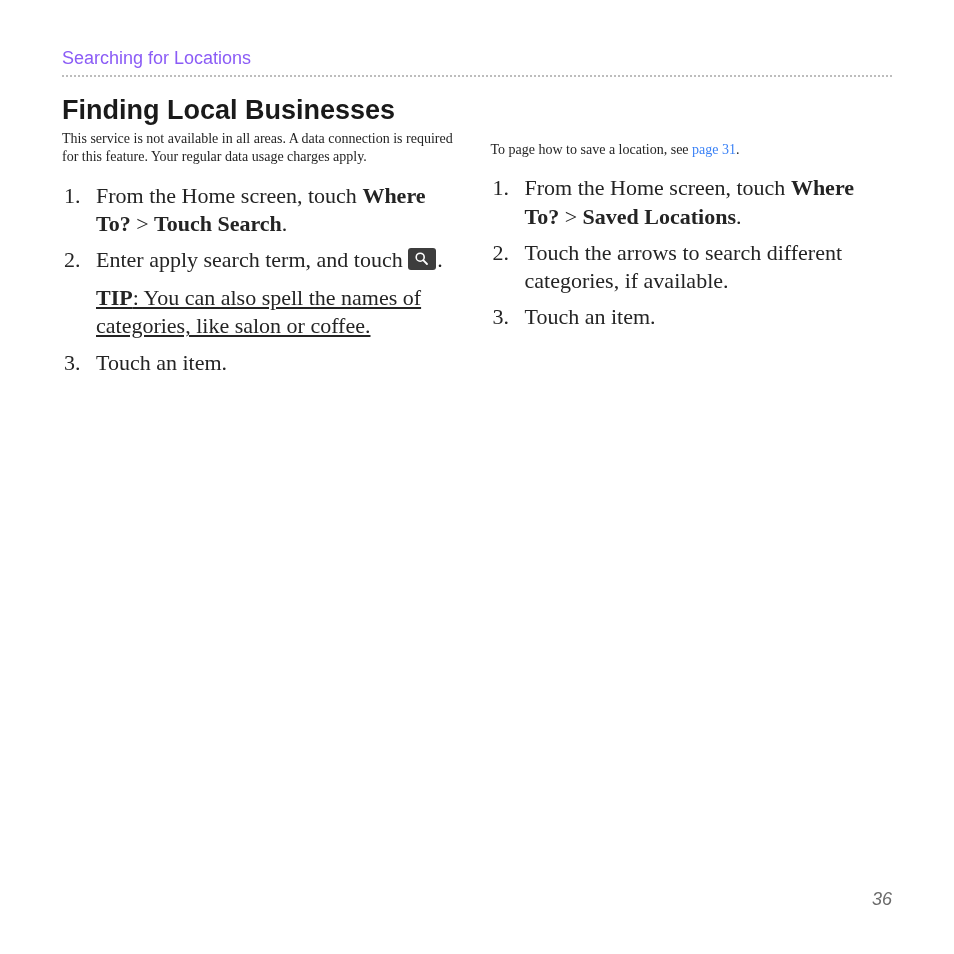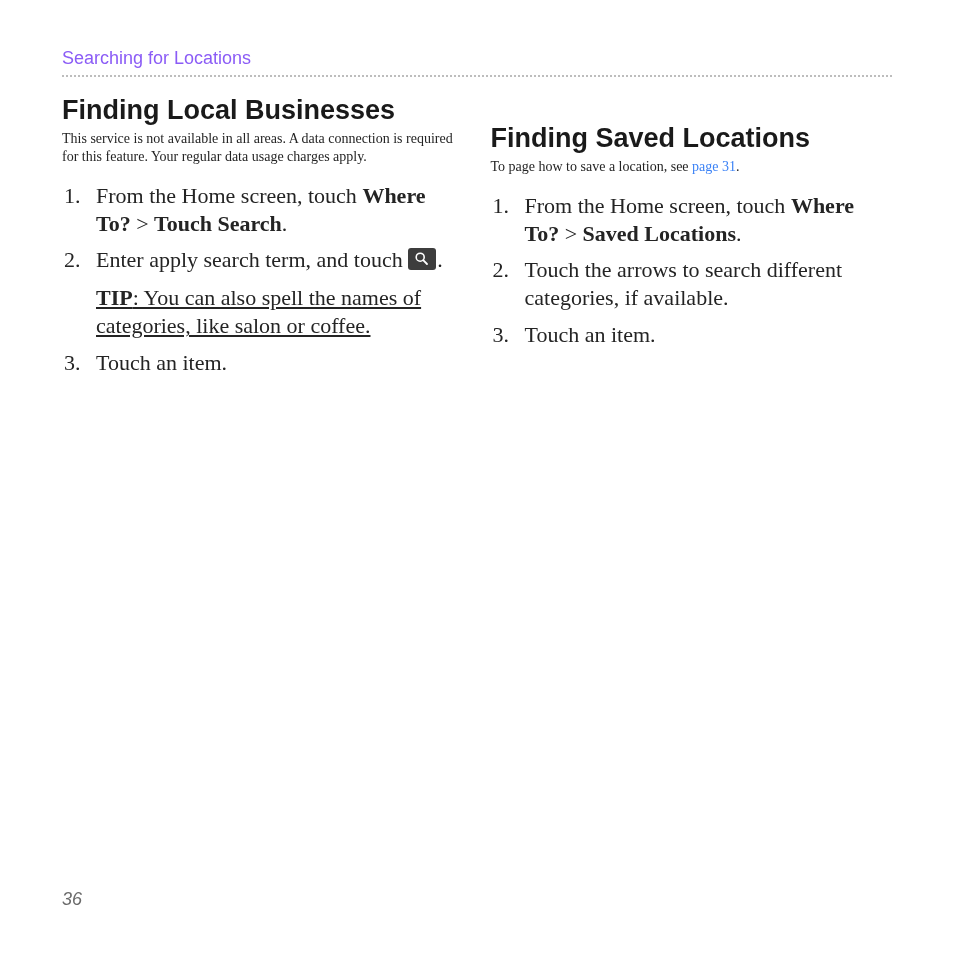--- a/index.html
+++ b/index.html
@@ -79,21 +79,21 @@
     font-size: 22px;
     line-height: 1.28;
     text-decoration: underline;
   }
   .footer {
     position: absolute;
     left: 62px;
     right: 62px;
     bottom: 44px;
     display: flex;
-    justify-content: flex-start;
+    justify-content: flex-end;
     font-family: Arial, Helvetica, sans-serif;
     font-style: italic;
     font-size: 18px;
     color: #6b6b6b;
   }
 </style>
 </head>
 <body>
 
 <div class="running-head">Searching for Locations</div>
@@ -116,21 +116,20 @@
           <span class="b">TIP</span><span>: You can also spell the names of categories, like salon or coffee.</span>
         </div>
       </li>
       <li>
         <span>Touch an item.</span>
       </li>
     </ol>
   </div>
 
   <div class="col">
-    <h2 class="section">Finding Saved Locations</h2>
     <p class="body">
       <span>To page how to save a location, see </span><a href="#" class="xref">page 31</a><span>.</span>
     </p>
     <ol class="steps">
       <li>
         <span>From the Home screen, touch </span><span class="b">Where To?</span><span class="gt"> &gt; </span><span class="b">Saved Locations</span><span>.</span>
       </li>
       <li>
         <span>Touch the arrows to search different categories, if available.</span>
       </li>

